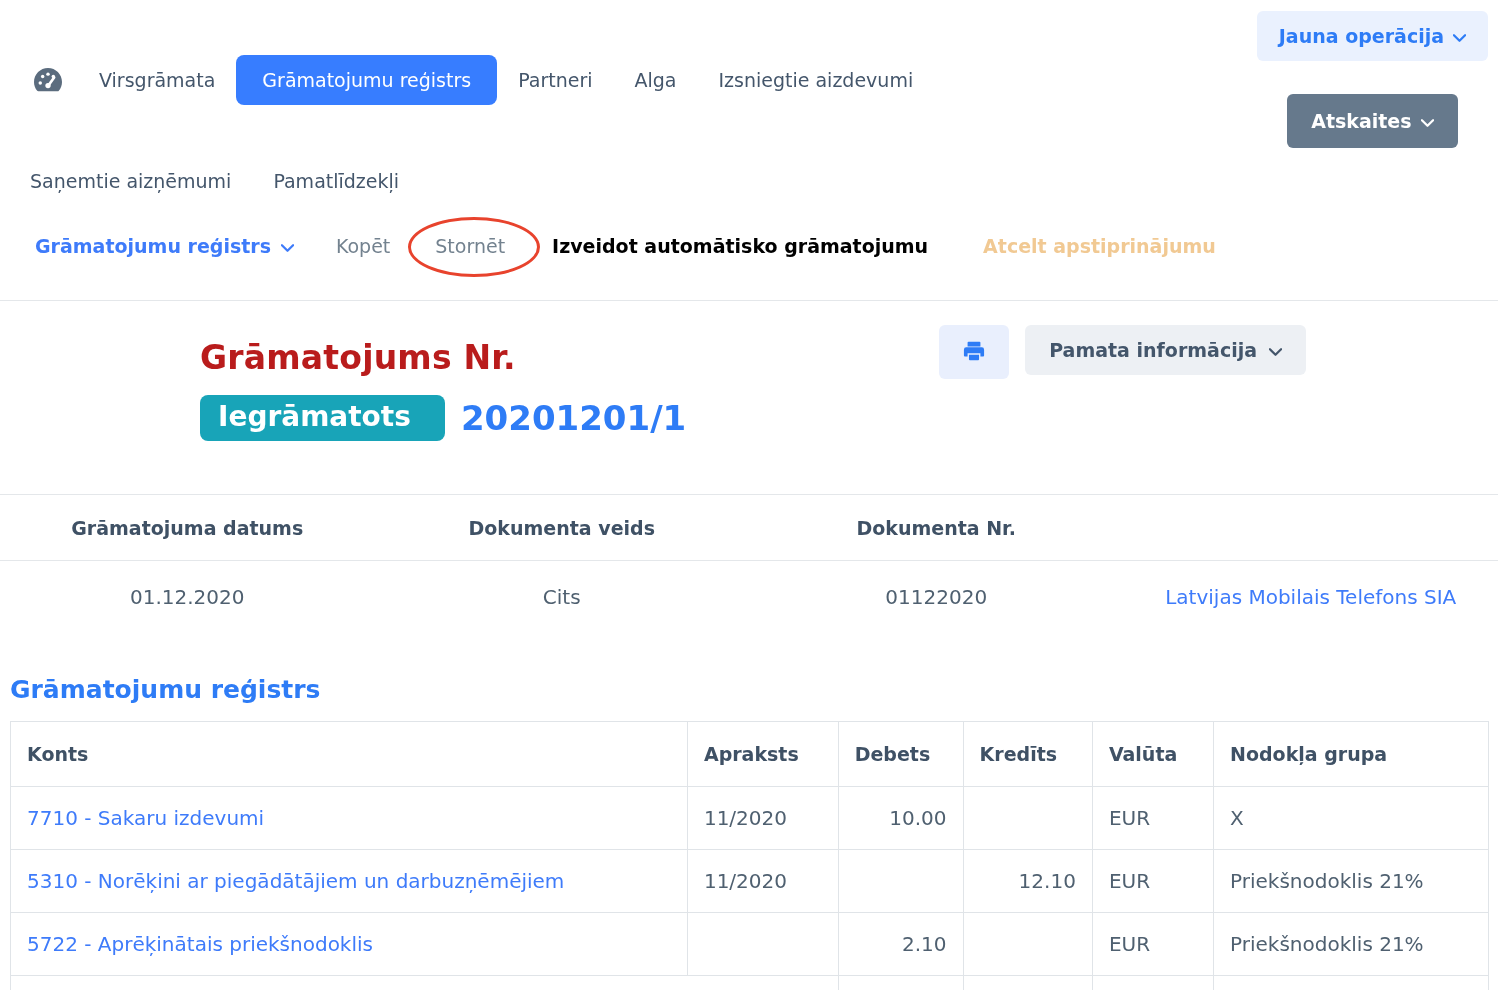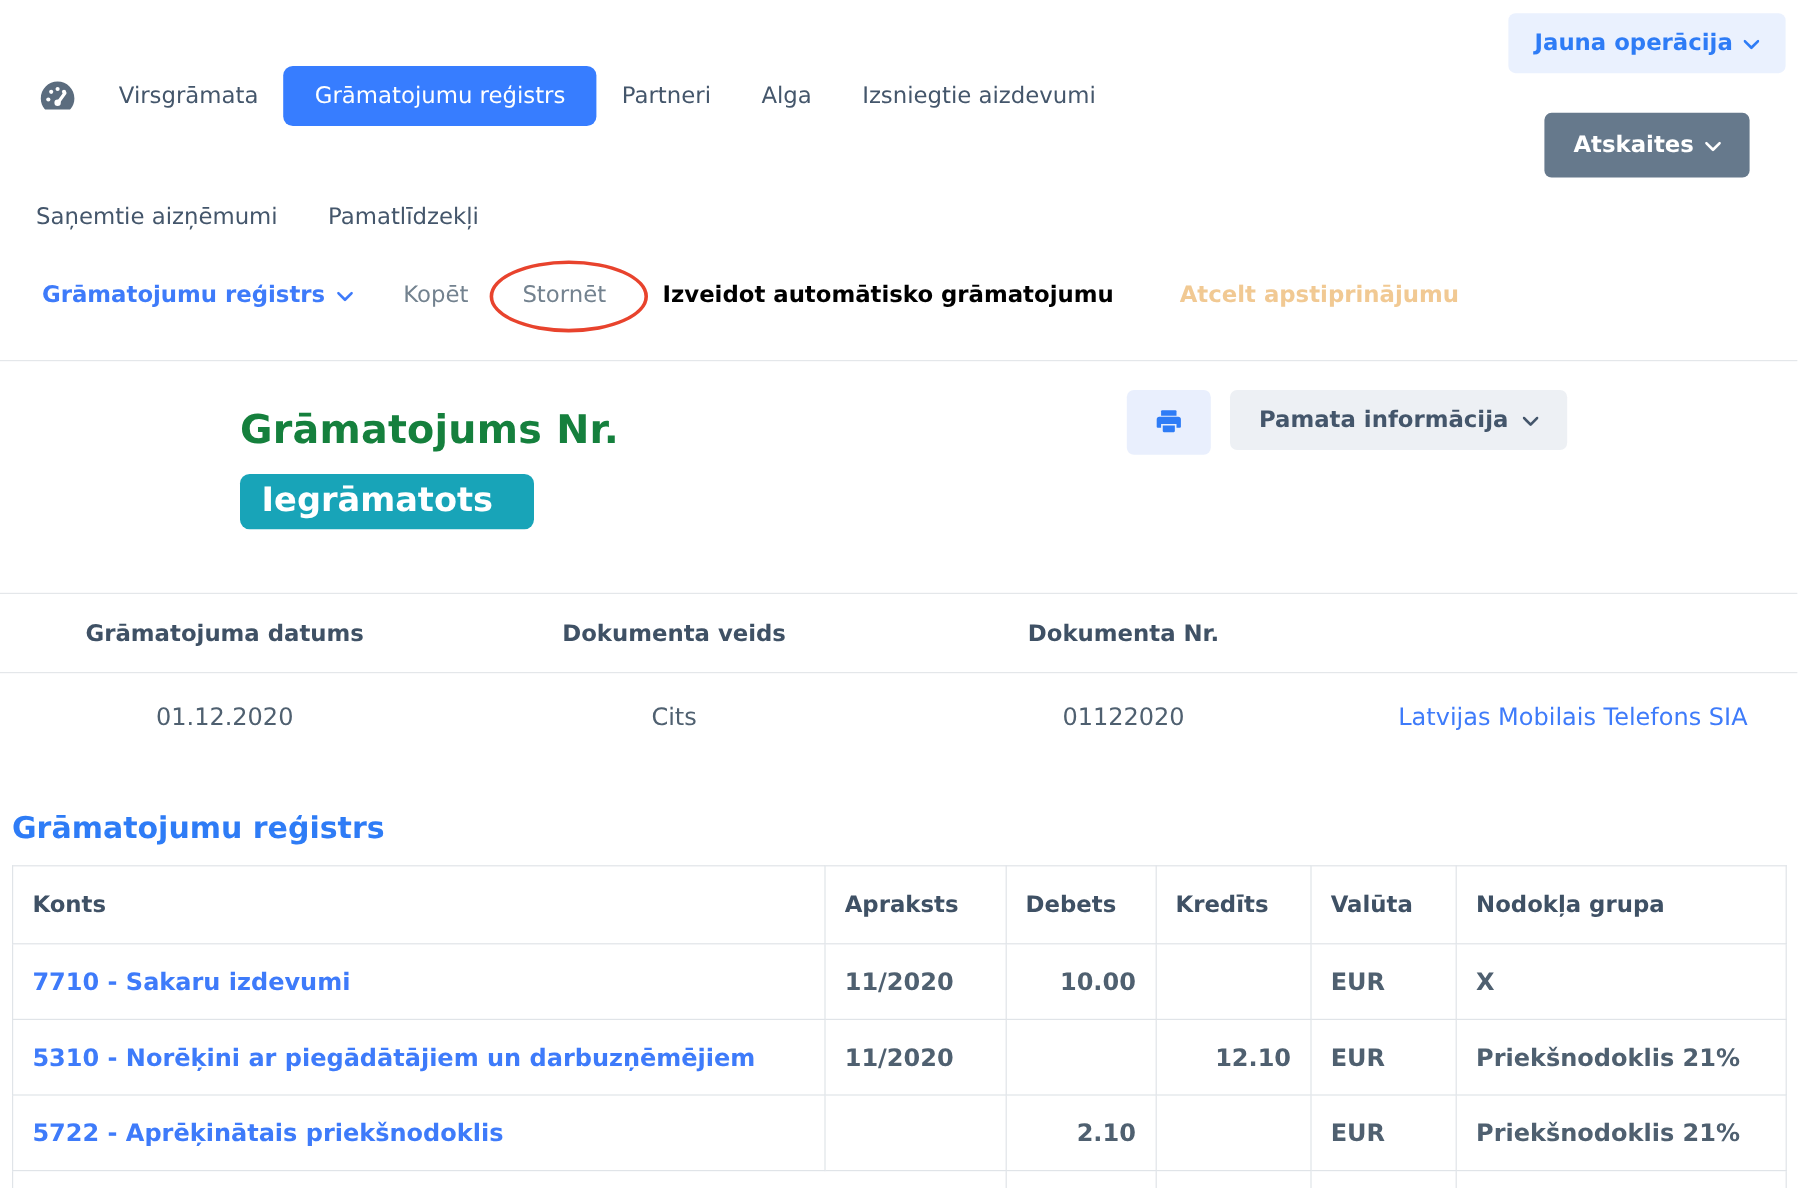--- a/index.html
+++ b/index.html
@@ -48,21 +48,21 @@
     position:absolute; left:-27px; top:-18px; width:132px; height:60px;
     border:3px solid #e8432d; border-radius:50%; pointer-events:none;
   }
   .action-blue { color:#000000; font-weight:bold; font-size:19px; cursor:pointer; margin-right:55px; white-space:nowrap; }
   .action-orange { color:#f1c993; font-weight:bold; font-size:19px; cursor:pointer; white-space:nowrap; }
 
   .divider { border:none; border-top:1px solid #e4e7ea; margin-top:43px; }
 
   
   .doc-header { position:relative; padding:37px 0 0 200px; }
-  .doc-title { font-size:33px; font-weight:bold; color:#15803d; letter-spacing:.2px; }
+  .doc-title { font-size:33px; font-weight:bold; color:#b91c1c; letter-spacing:.2px; }
   .doc-subrow { display:flex; align-items:center; gap:16px; margin-top:18px; padding-bottom:12px; }
   .status-badge {
     background:#18a4b8; color:#ffffff; font-weight:bold; font-size:28px;
     padding:5px 34px 8px 18px; border-radius:8px;
   }
   .doc-number { color:#2e7cf6; font-weight:bold; font-size:34px; }
   .doc-header-controls {
     position:absolute; top:24px; right:192px; display:flex; align-items:stretch; gap:16px;
   }
   .btn-print {
@@ -89,21 +89,21 @@
   table.register {
     border-collapse:collapse; margin:0 10px; width:calc(100% - 19px);
     table-layout:fixed;
   }
   table.register th, table.register td { border:1px solid #e0e4e8; }
   table.register th {
     font-size:19px; font-weight:bold; color:#3f5165; text-align:left;
     padding:21px 16px; white-space:nowrap;
   }
   table.register td {
-    font-size:20px; color:#4f6070; padding:19px 16px; overflow:hidden; white-space:nowrap;font-weight:bold;
+    font-size:20px; color:#4f6070; padding:19px 16px; overflow:hidden; white-space:nowrap;
   }
   td.num, th.num-h { text-align:right; }
   .col-konts  { width:45.8%; }
   .col-apr    { width:10.2%; }
   .col-deb    { width:8.45%; }
   .col-kred   { width:8.75%; }
   .col-val    { width:8.2%; }
   .col-nod    { width:18.6%; }
   tr.total td { font-weight:bold; color:#44566b; }
 
@@ -172,20 +172,21 @@
   <span class="action-blue">Izveidot automātisko grāmatojumu</span>
   <span class="action-orange">Atcelt apstiprinājumu</span>
 </div>
 
 <hr class="divider">
 
 <header class="doc-header">
   <div class="doc-title">Grāmatojums Nr.</div>
   <div class="doc-subrow">
     <span class="status-badge">Iegrāmatots</span>
+    <span class="doc-number">20201201/1</span>
   </div>
   <div class="doc-header-controls">
     <button class="btn-print">
       <span>
         <svg width="22" height="22" viewBox="0 0 24 24" fill="#2e7cf6">
           <path d="M6 2h12a1 1 0 0 1 1 1v4H5V3a1 1 0 0 1 1-1z"></path>
           <path d="M3.5 8h17A2.5 2.5 0 0 1 23 10.5V17a1 1 0 0 1-1 1h-3v-3.5H5V18H2a1 1 0 0 1-1-1v-6.5A2.5 2.5 0 0 1 3.5 8z"></path>
           <path d="M6.5 16h11v5a1 1 0 0 1-1 1h-9a1 1 0 0 1-1-1v-5z"></path>
         </svg>
       </span>

